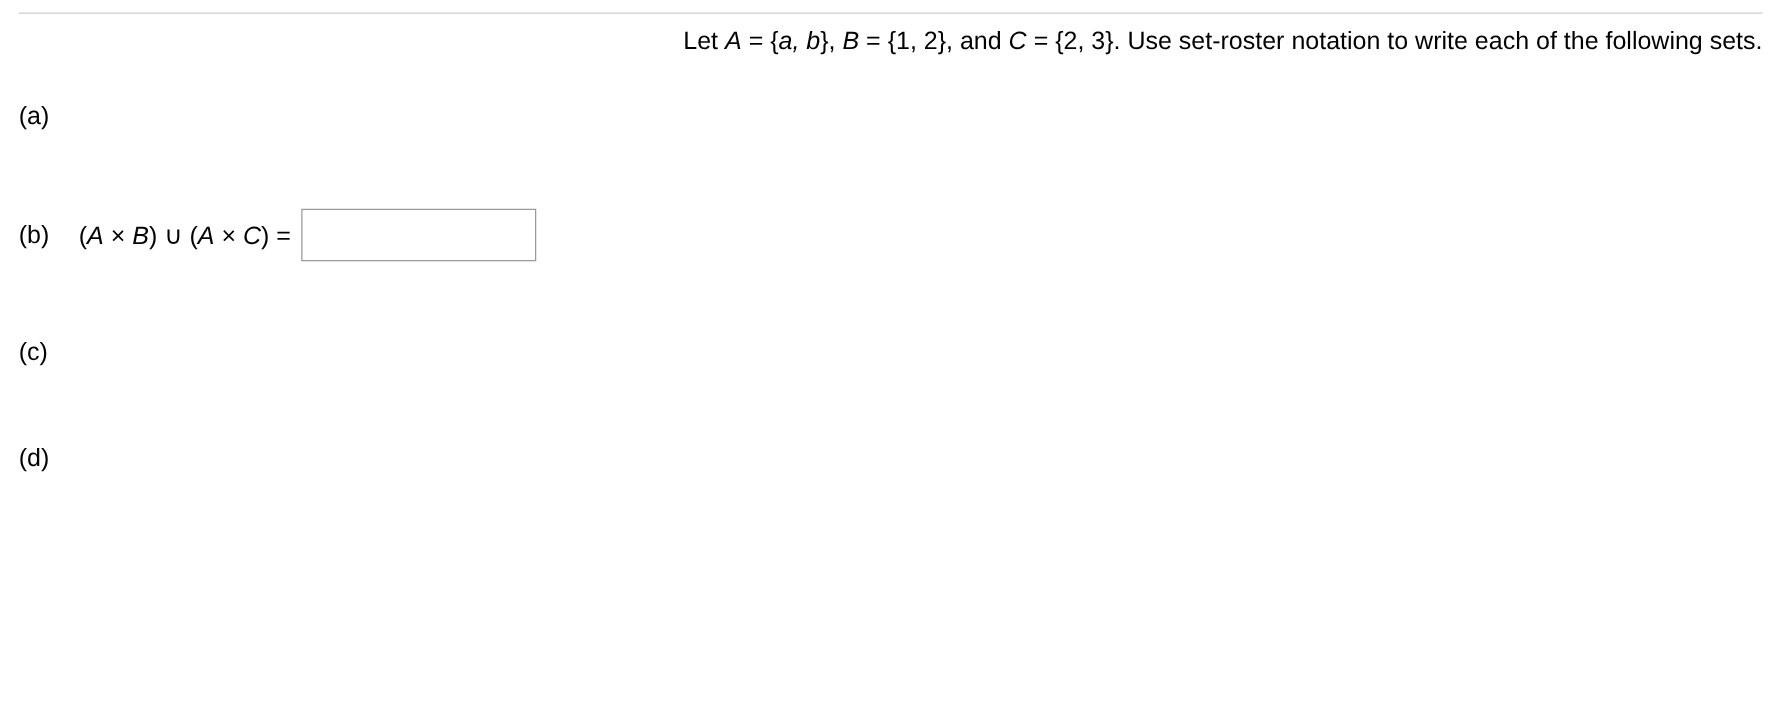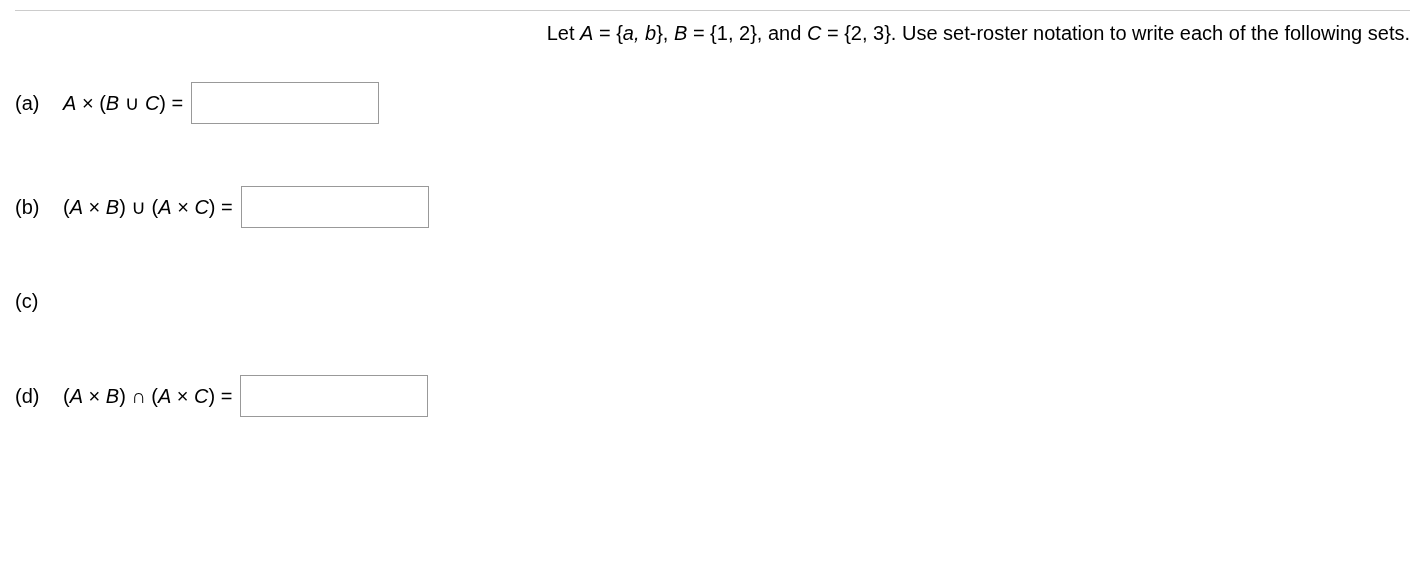--- a/index.html
+++ b/index.html
@@ -60,43 +60,31 @@
 <body>
 
 <div class="top-border"></div>
 
 <div class="prompt">
   <span>Let </span><span class="italic">A</span><span> = {</span><span class="italic">a, b</span><span>}, </span><span class="italic">B</span><span> = {1, 2}, and </span><span class="italic">C</span><span> = {2, 3}. Use set-roster notation to write each of the following sets.</span>
 </div>
 
 <div class="question-row">
   <span class="question-label">(a)</span>
-  <div class="expr">
-    <span class="expr-text">
-      <span class="italic">A</span><span> × (</span><span class="italic">B</span><span> ∪ </span><span class="italic">C</span><span>) = </span>
-    </span>
-    <input type="text" class="answer-input input-a" style="">
-  </div>
 </div>
 
 <div class="question-row">
   <span class="question-label">(b)</span>
   <div class="expr">
     <span class="expr-text">
       <span>(</span><span class="italic">A</span><span> × </span><span class="italic">B</span><span>) ∪ (</span><span class="italic">A</span><span> × </span><span class="italic">C</span><span>) = </span>
     </span>
     <input type="text" class="answer-input input-b" style="">
   </div>
 </div>
 
 <div class="question-row">
   <span class="question-label">(c)</span>
 </div>
 
 <div class="question-row" style="margin-bottom:10px;">
   <span class="question-label">(d)</span>
-  <div class="expr">
-    <span class="expr-text">
-      <span>(</span><span class="italic">A</span><span> × </span><span class="italic">B</span><span>) ∩ (</span><span class="italic">A</span><span> × </span><span class="italic">C</span><span>) = </span>
-    </span>
-    <input type="text" class="answer-input input-d" style="">
-  </div>
 </div>
 
 </body></html>

